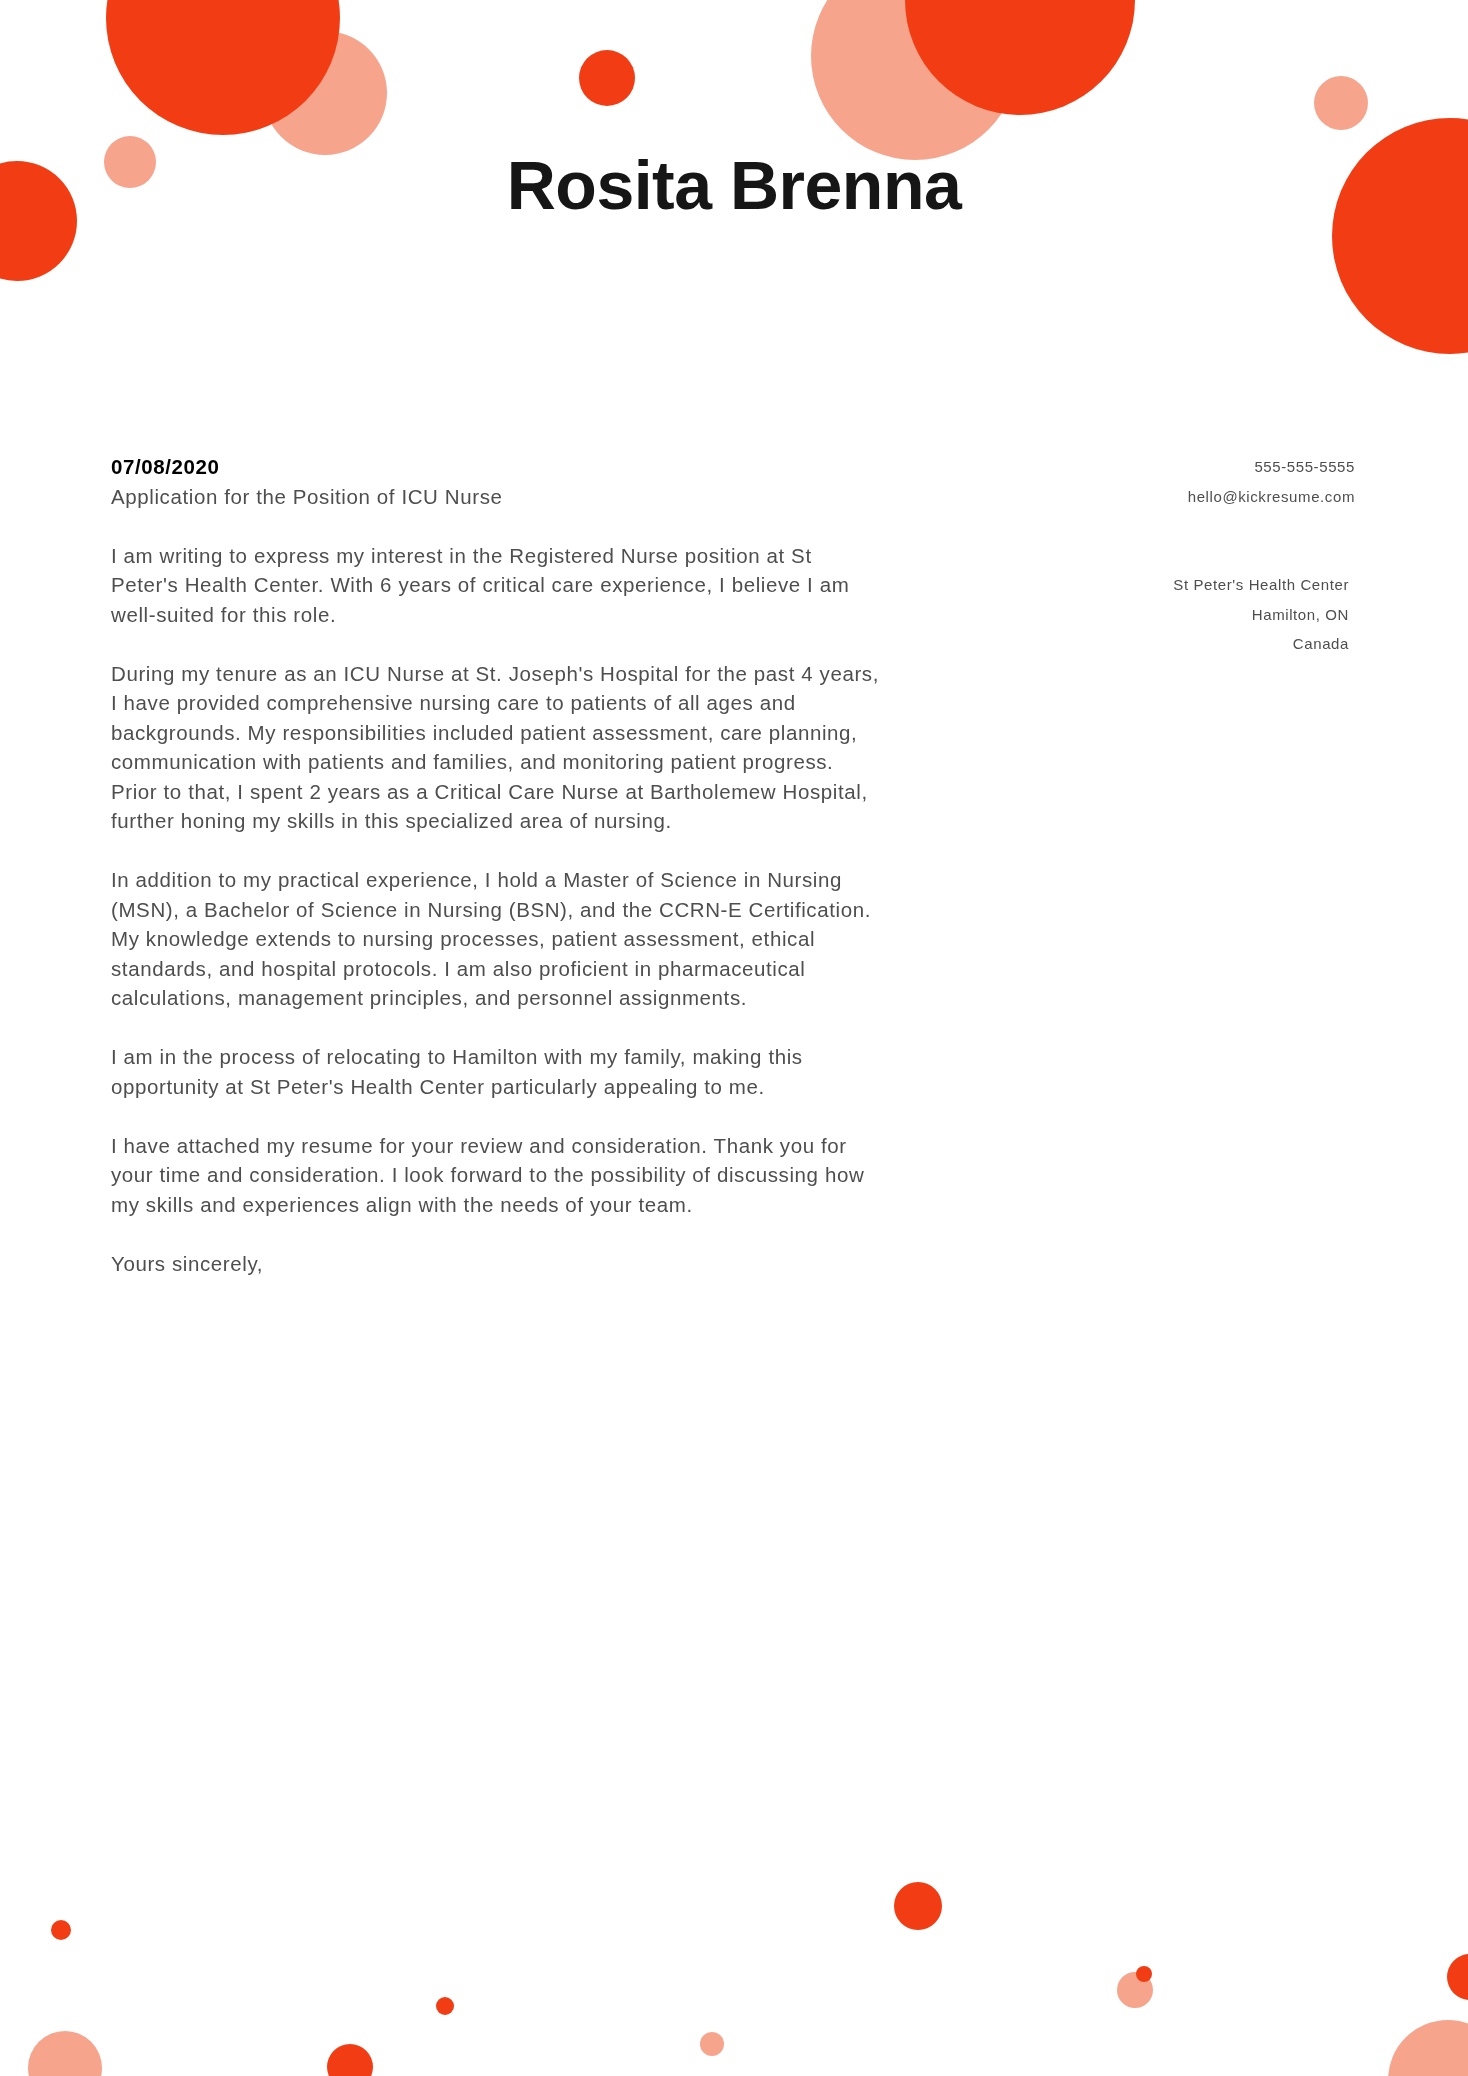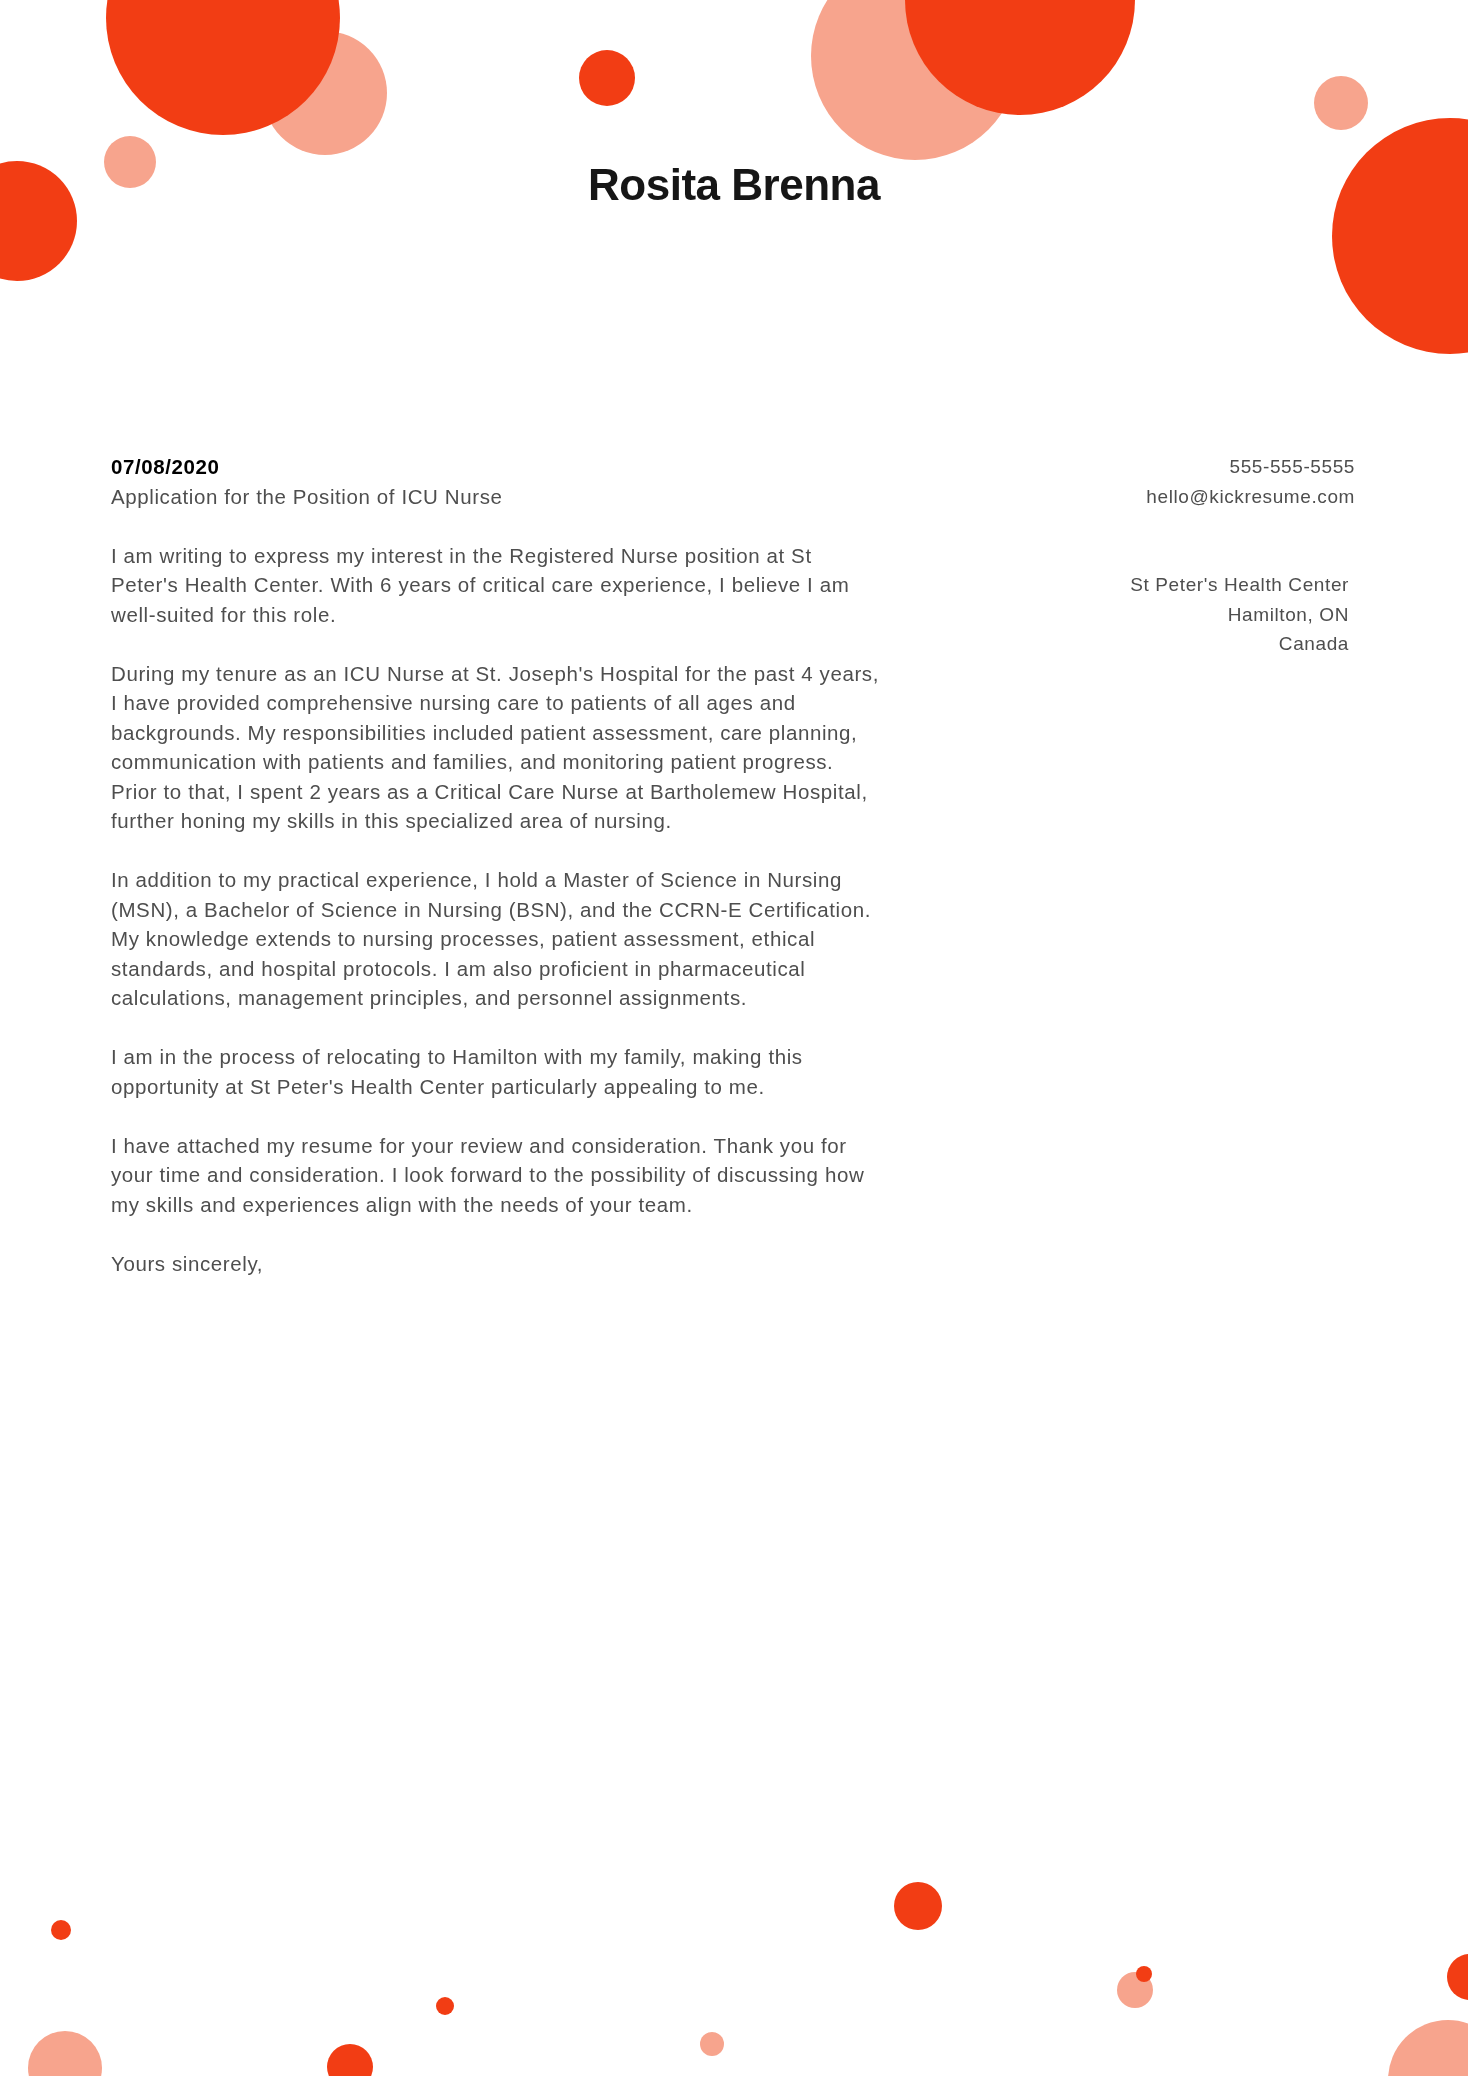--- a/index.html
+++ b/index.html
@@ -16,21 +16,21 @@
     position: absolute;
     border-radius: 50%;
   }
   .doc-title {
     position: absolute;
     top: 155px;
     left: 0;
     width: 100%;
     margin: 0;
     text-align: center;
-    font-size: 44px;
+    font-size: 68px;
     line-height: 60px;
     font-weight: 700;
     letter-spacing: -0.5px;
     color: #161616;
   }
   .letter-col {
     position: absolute;
     left: 111px;
     top: 452px;
     width: 970px;
@@ -43,21 +43,21 @@
   .date-line {
     font-weight: 700;
     color: #000000;
   }
   .para { white-space: pre-line; }
   .contact-col {
     position: absolute;
     right: 113px;
     top: 452px;
     text-align: right;
-    font-size: 19px;
+    font-size: 15px;
     line-height: 29.5px;
     letter-spacing: 0.6px;
     color: #4e4e4e;
   }
   .contact-block { margin: 0 0 59px 0; white-space: pre-line; }
   .address-block { margin: 6px; white-space: pre-line; }
 </style>
 </head>
 <body>
 

